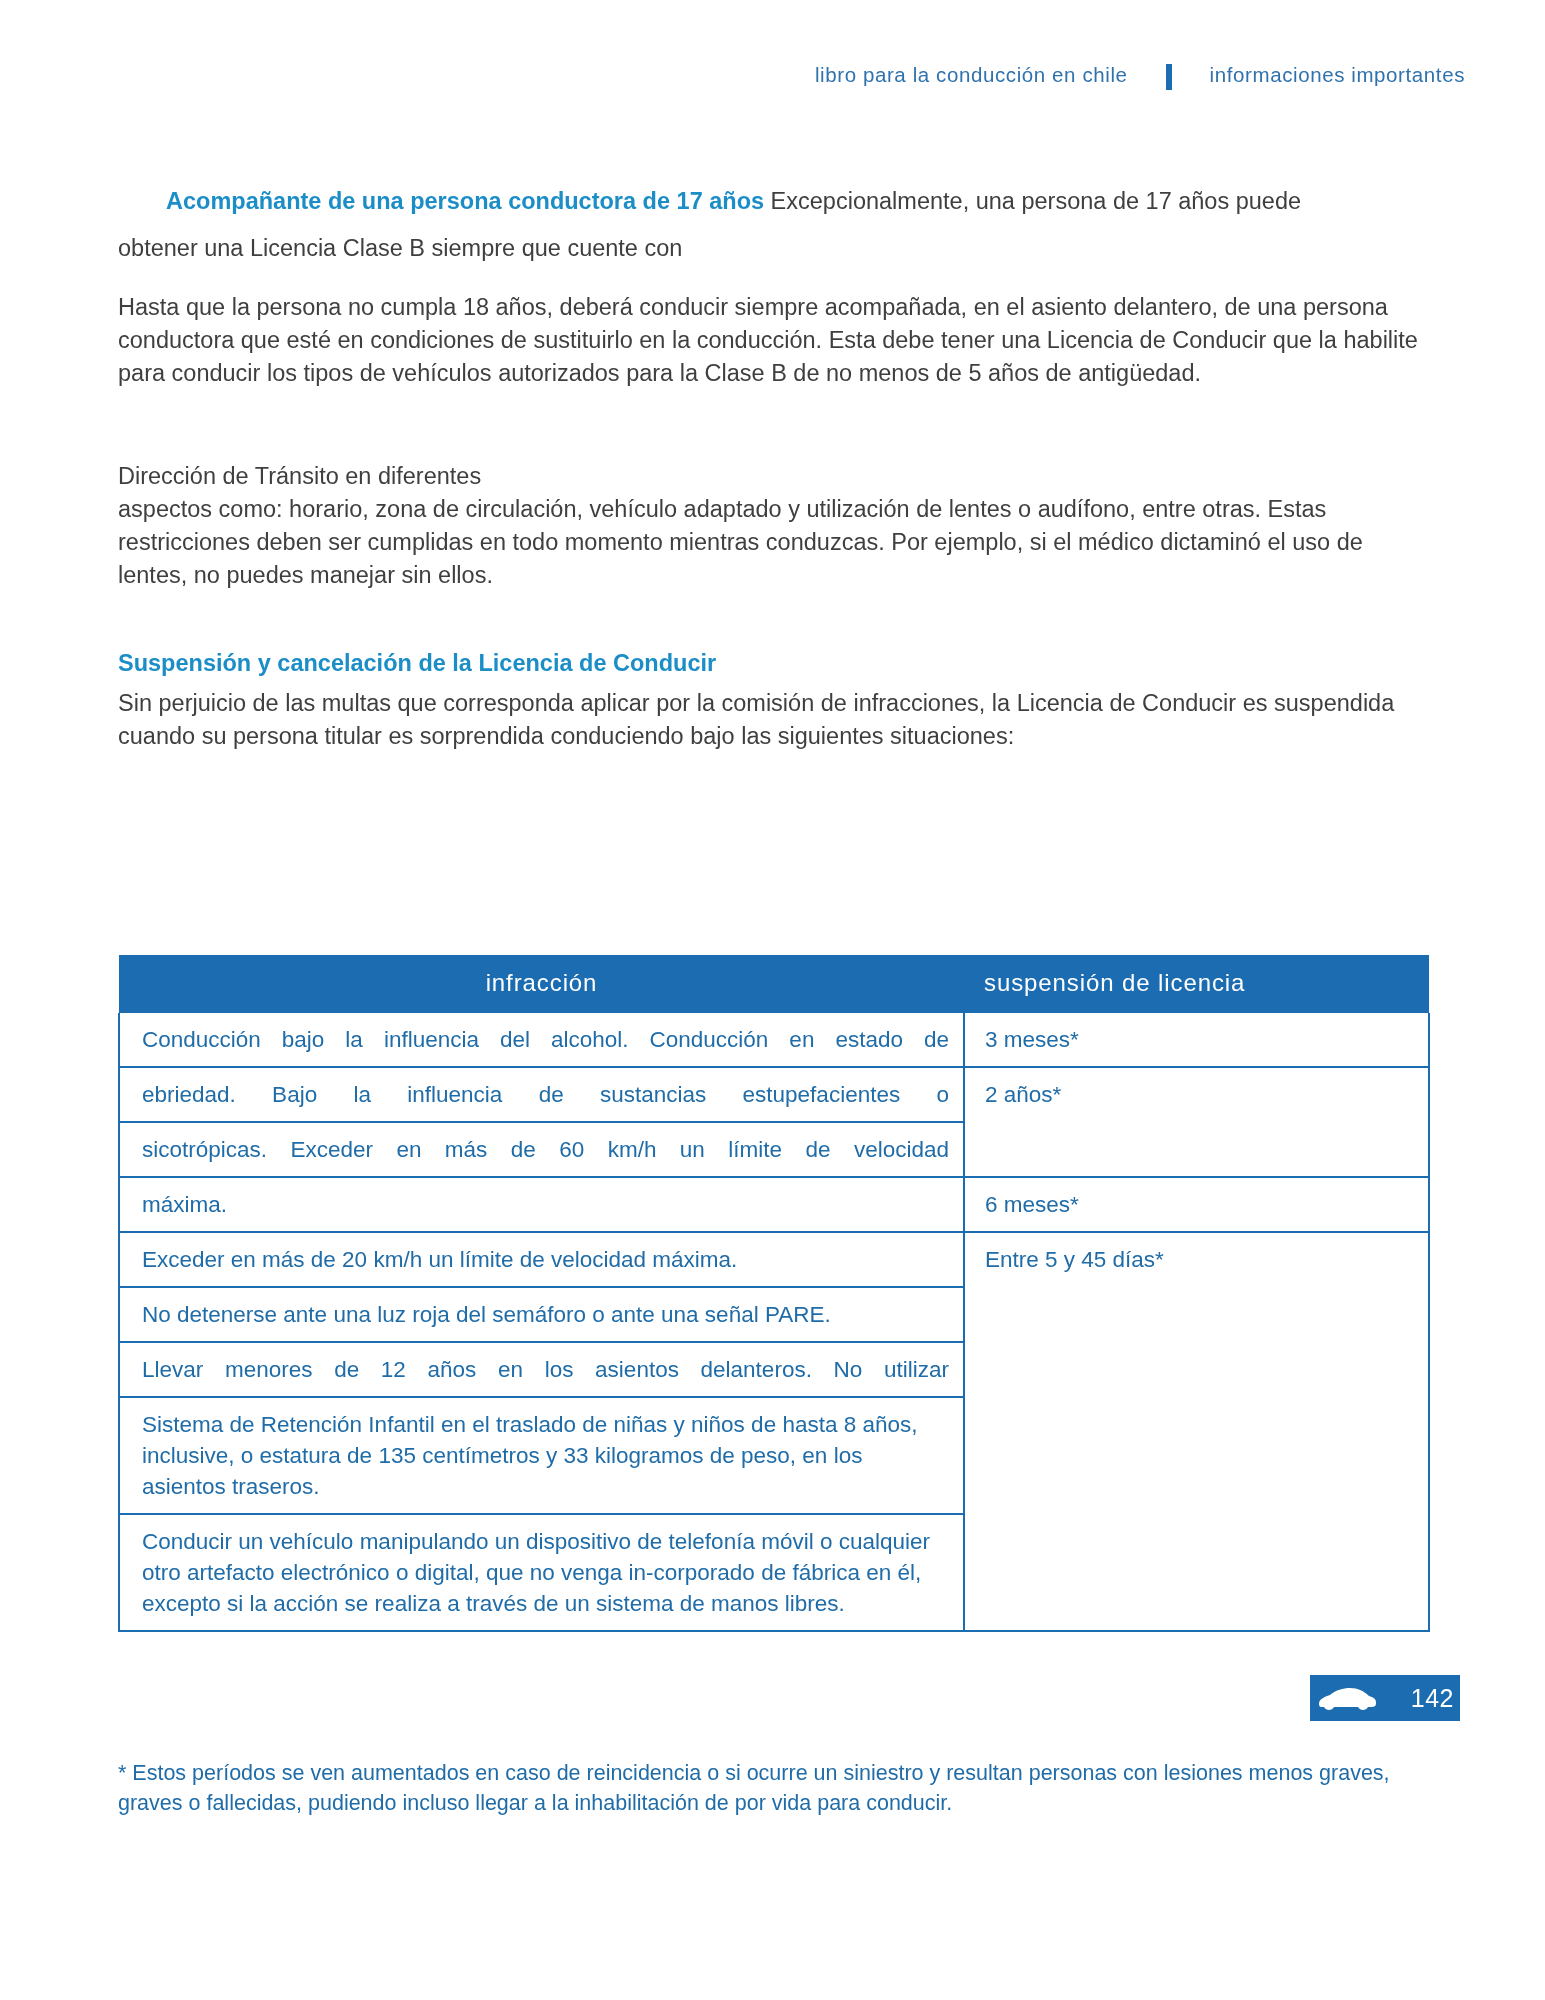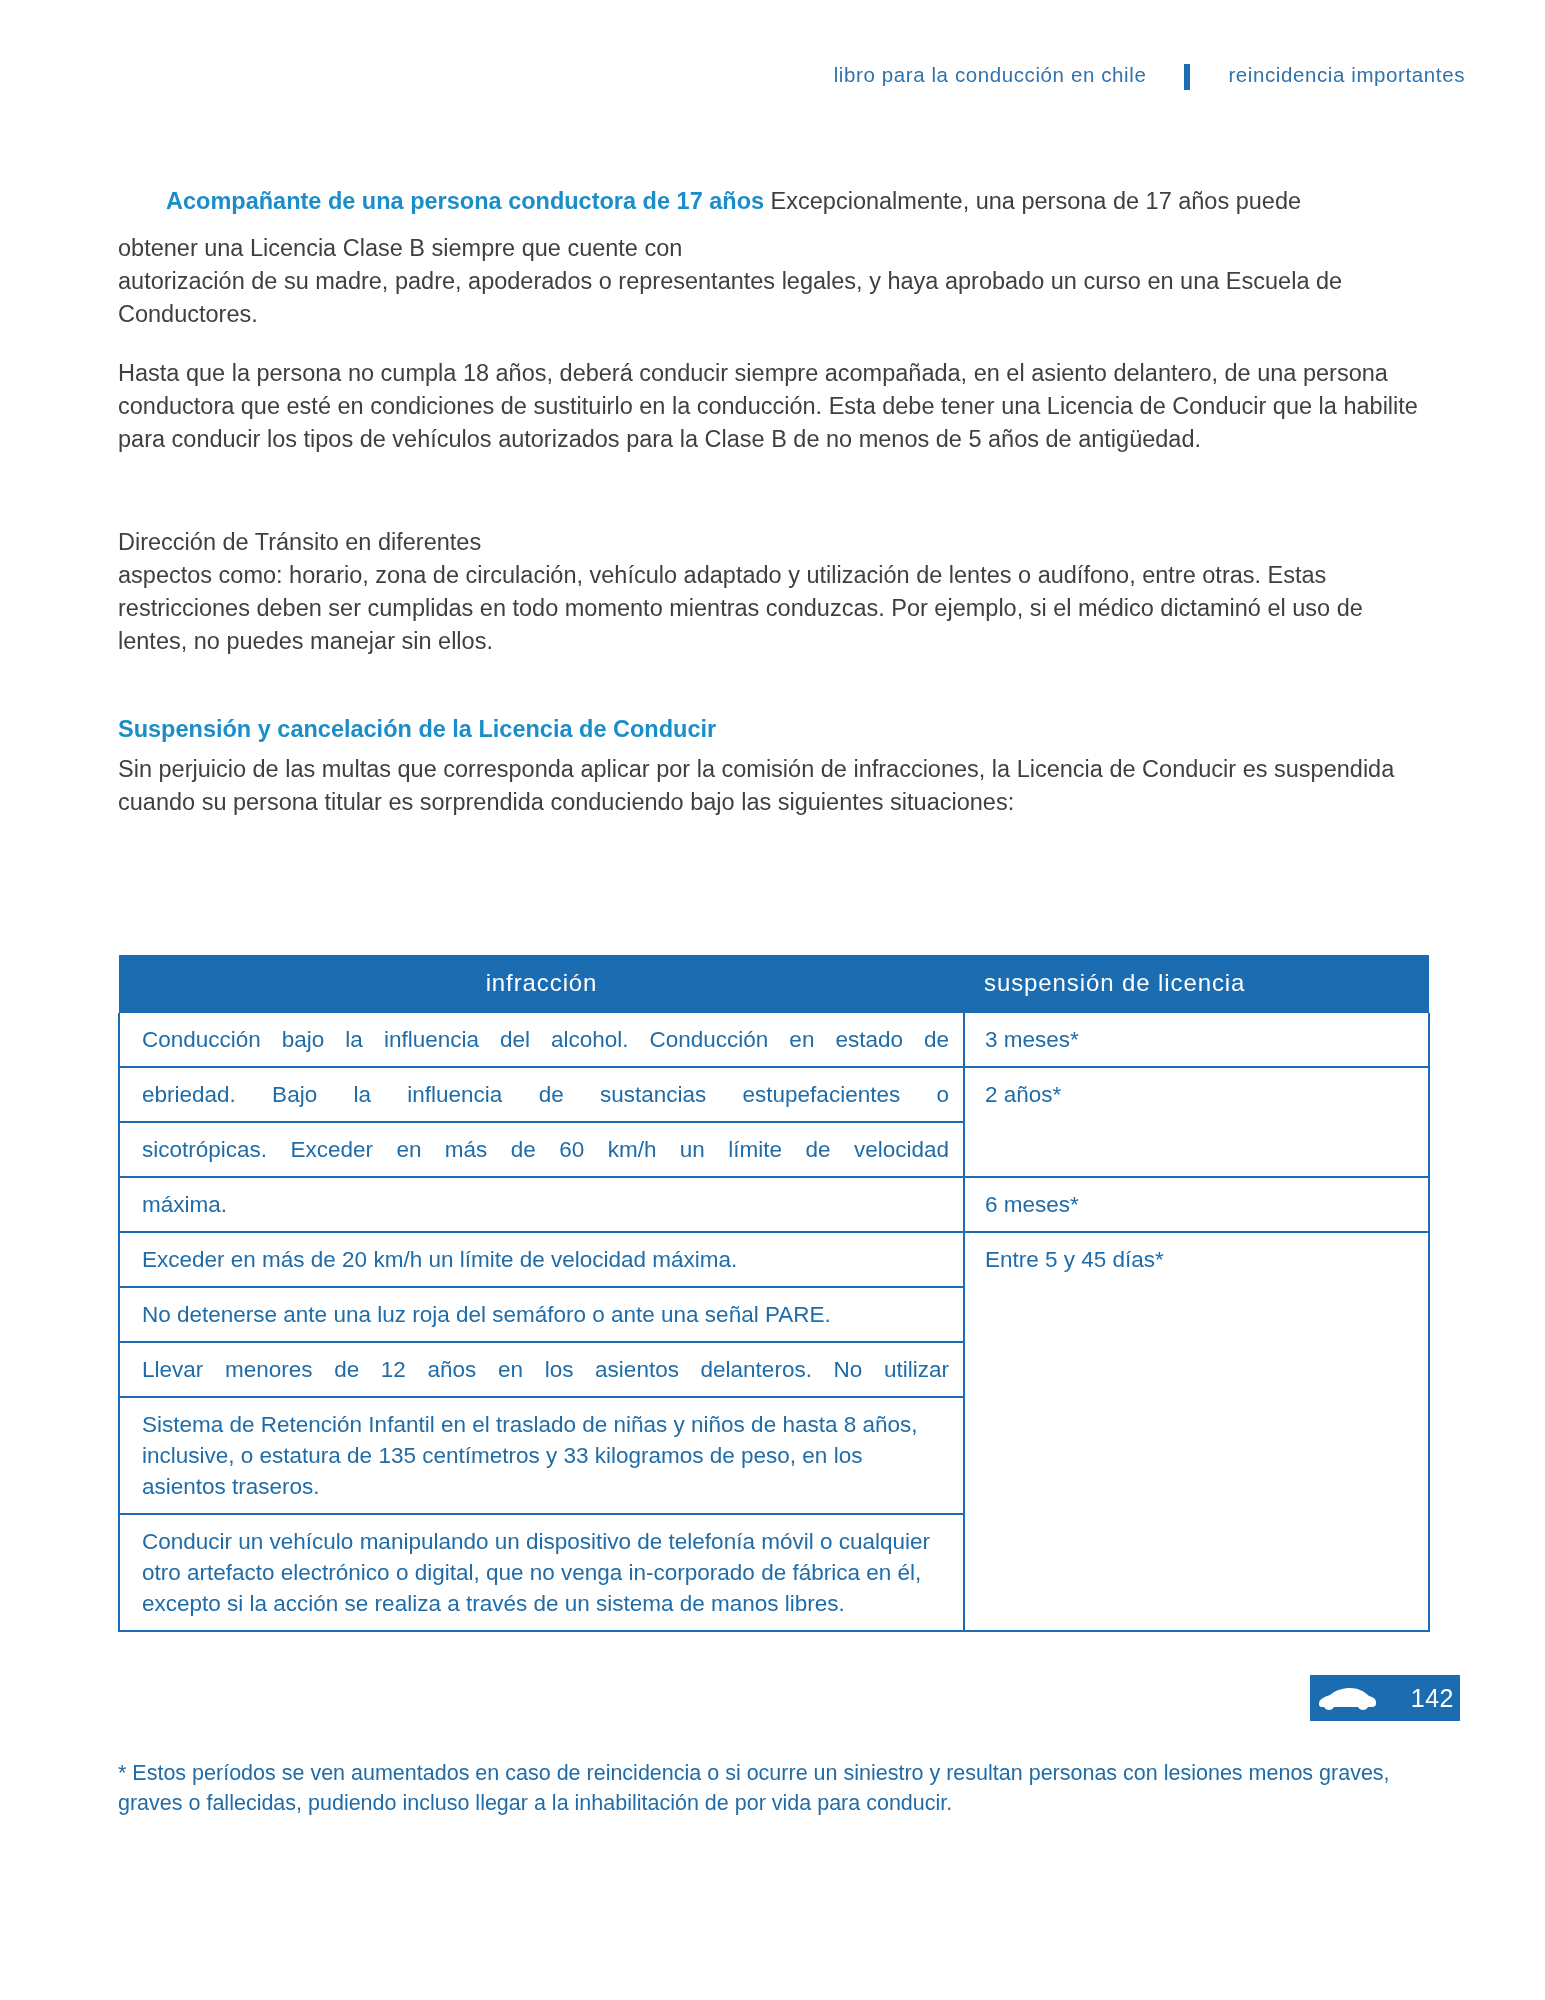--- a/index.html
+++ b/index.html
@@ -182,29 +182,28 @@
   .car-icon svg { display: block; }
 </style>
 </head>
 <body>
 
 <div class="page">
 
   <div class="running-header">
     <span class="rh-left">libro para la conducción en chile</span>
     <span class="rh-sep"></span>
-    <span class="rh-right">reincidencia importantes</span>
+    <span class="rh-right">informaciones importantes</span>
   </div>
 
   <div class="content">
 
     <div>
       <p class="para-first-line"><span class="lead-head">Acompañante de una persona conductora de 17 años</span><span> Excepcionalmente, una persona de 17 años puede</span></p>
       <p class="body">obtener una Licencia Clase B siempre que cuente con</p>
-      <p class="body">autorización de su madre, padre, apoderados o representantes legales, y haya aprobado un curso en una Escuela de Conductores.</p>
       <div class="gap-md"></div>
       <p class="body">Hasta que la persona no cumpla 18 años, deberá conducir siempre acompañada, en el asiento delantero, de una persona conductora que esté en condiciones de sustituirlo en la conducción. Esta debe tener una Licencia de Conducir que la habilite para conducir los tipos de vehículos autorizados para la Clase B de no menos de 5 años de antigüedad.</p>
     </div>
 
     <div class="gap-xl"></div>
 
     <div>
       <p class="body">Dirección de Tránsito en diferentes</p>
       <p class="body">aspectos como: horario, zona de circulación, vehículo adaptado y utilización de lentes o audífono, entre otras. Estas restricciones deben ser cumplidas en todo momento mientras conduzcas. Por ejemplo, si el médico dictaminó el uso de lentes, no puedes manejar sin ellos.</p>
     </div>

